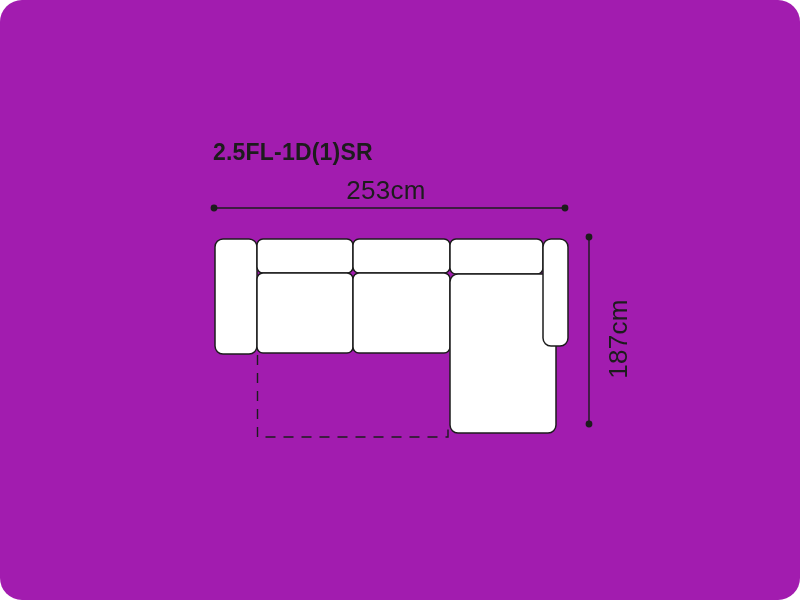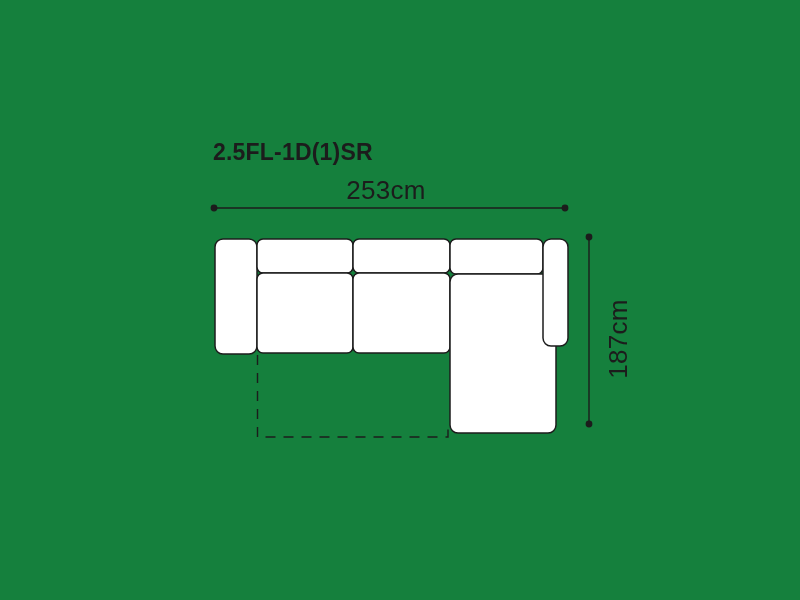--- a/index.html
+++ b/index.html
@@ -5,22 +5,23 @@
   html, body {
     margin: 0;
     padding: 0;
     background: #ffffff;
     font-family: "Liberation Sans", sans-serif;
   }
   #canvas {
     position: relative;
     width: 800px;
     height: 600px;
-    background: #15803d;
+    background: #a21caf;
     overflow: hidden;
+    border-radius: 22px;
   }
   #diagram-svg {
     position: absolute;
     left: 0;
     top: 0;
   }
   .product-title {
     font-family: "Liberation Sans", sans-serif;
     font-size: 23px;
     font-weight: 700;

